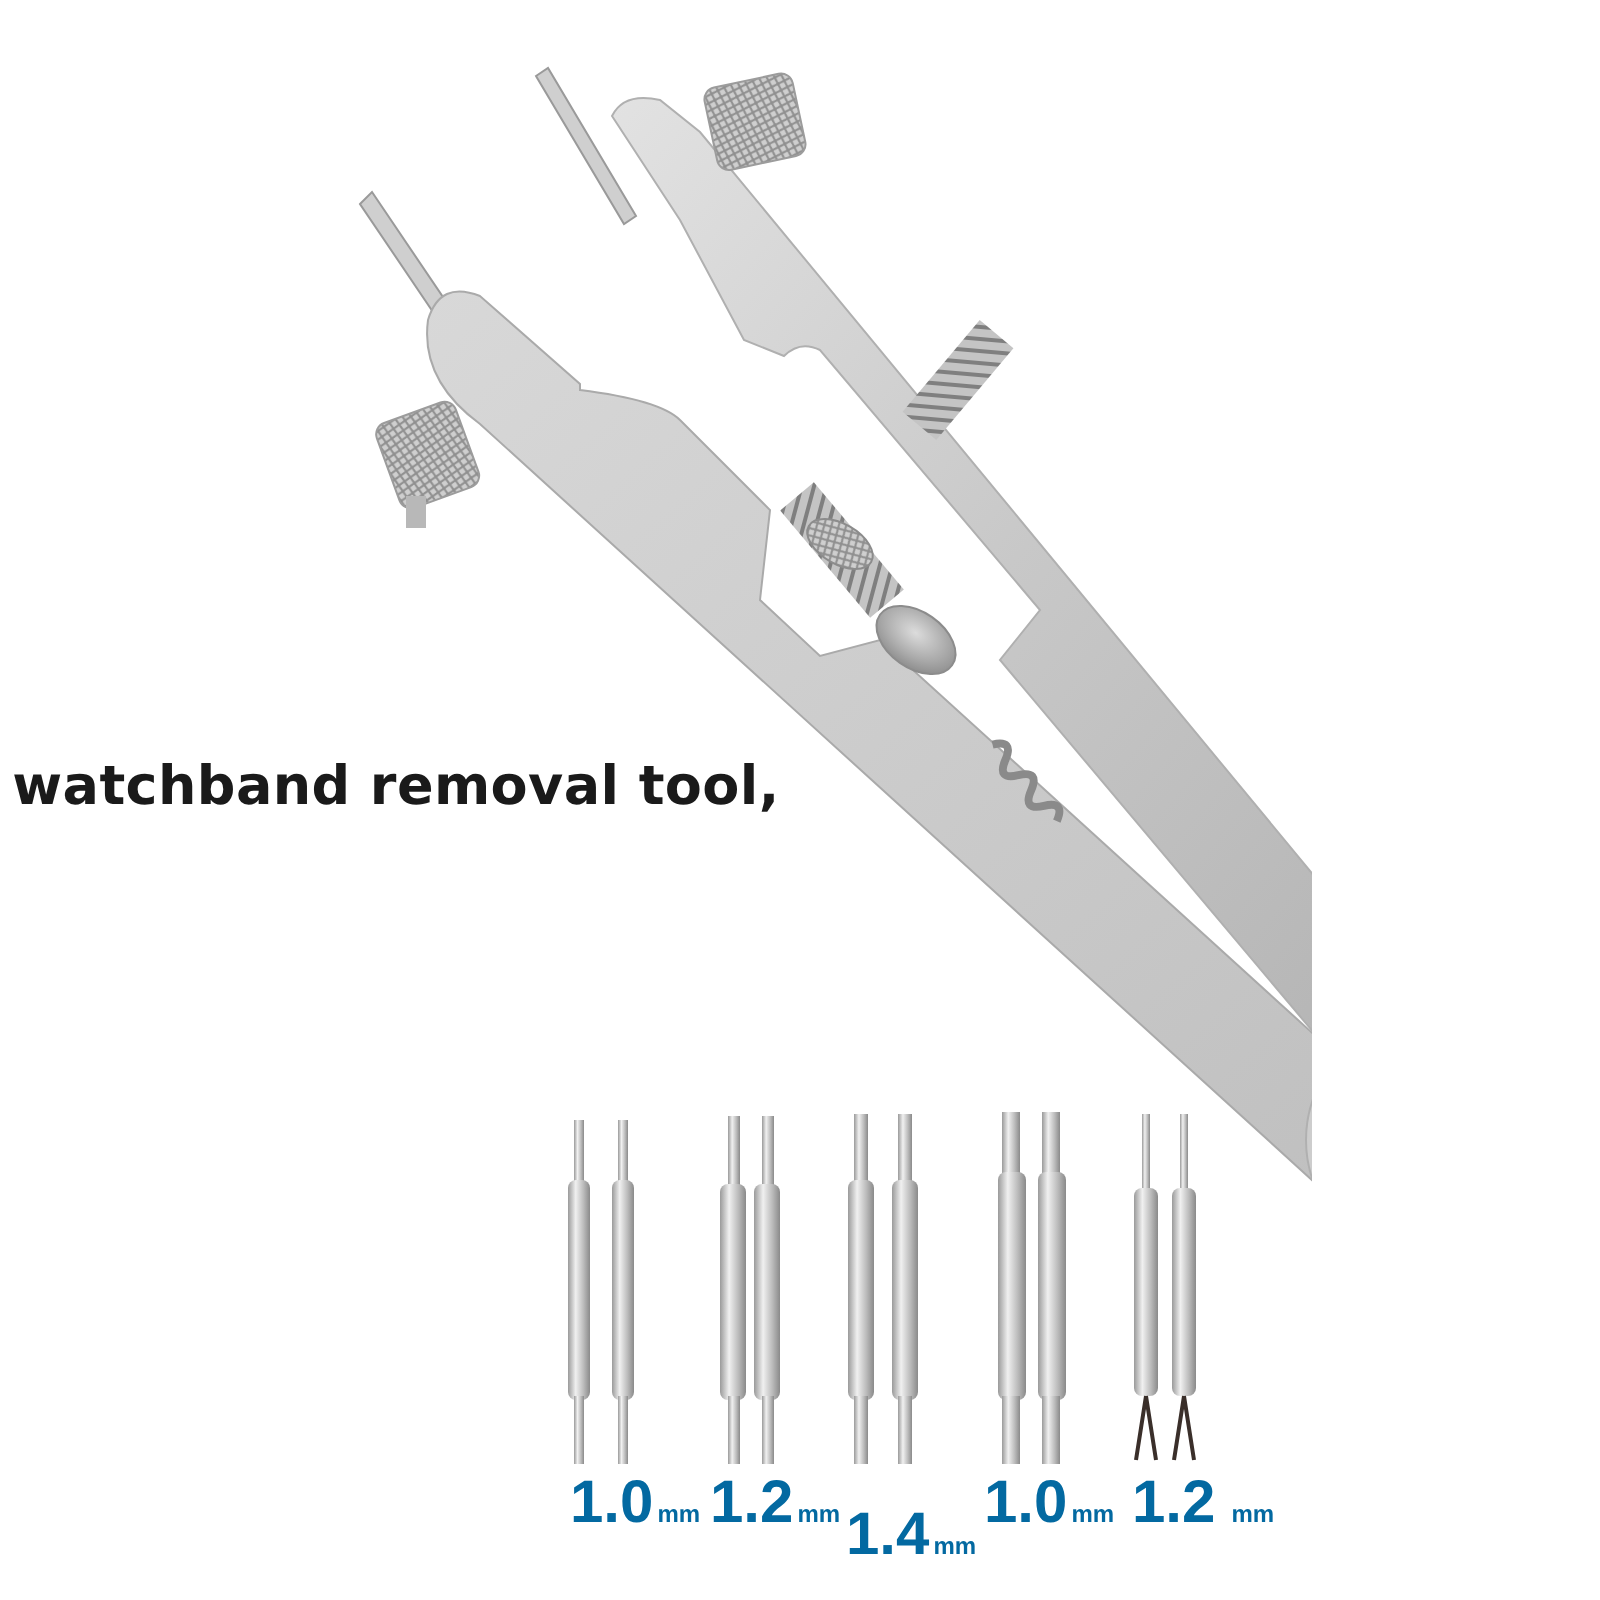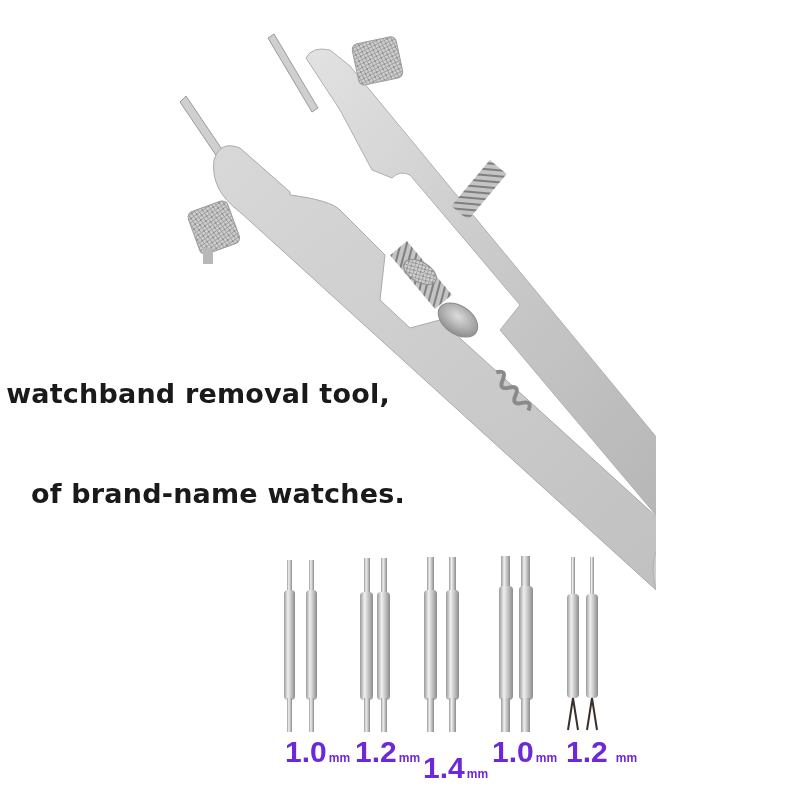--- a/index.html
+++ b/index.html
@@ -4,21 +4,21 @@
   <style>
     html, body { margin:0; padding:0; background:#ffffff; }
     .canvas { position:relative; width:656px; height:800px; overflow:hidden; background:#ffffff; font-family:"DejaVu Sans", sans-serif; }
     .tool { position:absolute; left:0; top:0; width:800px; height:800px; }
     .caption { position:absolute; left:0; width:420px; text-align:center; font-weight:bold; font-size:27px; color:#1a1a1a; letter-spacing:0.2px; }
     .cap1 { top:378px; left:-12px; }
     .cap2 { top:428px; left:2px; }
     .cap3 { top:478px; left:8px; }
     .pins { position:absolute; left:0; top:0; width:800px; height:800px; }
     .labels { position:absolute; top:735px; left:0; width:800px; height:40px; }
-    .size-label { position:absolute; top:0; font-family:"Liberation Sans", sans-serif; font-weight:bold; color:#6d28d9; white-space:nowrap; }
+    .size-label { position:absolute; top:0; font-family:"Liberation Sans", sans-serif; font-weight:bold; color:#0369a1; white-space:nowrap; }
     .size-label .num { font-size:30px; }
     .size-label .unit { font-size:12px; margin-left:2px; }
   </style>
 </head>
 <body>
 
 <div class="canvas">
 
   <svg class="tool" viewBox="0 0 800 800" xmlns="http://www.w3.org/2000/svg">
     <defs>
@@ -77,21 +77,20 @@
       <ellipse cx="420" cy="272" rx="18" ry="10" fill="url(#knurl)" stroke="#8c8c8c" transform="rotate(30 420 272)"></ellipse>
       <ellipse cx="458" cy="320" rx="22" ry="14" fill="url(#rivet)" stroke="#8c8c8c" transform="rotate(35 458 320)"></ellipse>
     </g>
 
     <g>
       <path d="M510,360 q10,5 0,10 q-10,5 0,10 q10,5 0,10 q-10,5 0,10 q10,5 0,10" stroke="#8a8a8a" stroke-width="4" fill="none" transform="rotate(-40 520 385)"></path>
     </g>
   </svg>
 
   <div class="caption cap1">watchband removal tool,</div>
-  <div class="caption cap3">of brand-name watches.</div>
 
   <svg class="pins" viewBox="0 0 800 800" xmlns="http://www.w3.org/2000/svg">
     <defs>
       <linearGradient id="pinG" x1="0" y1="0" x2="1" y2="0">
         <stop offset="0" stop-color="#9a9a9a"></stop>
         <stop offset="0.35" stop-color="#f0f0f0"></stop>
         <stop offset="0.7" stop-color="#bcbcbc"></stop>
         <stop offset="1" stop-color="#8a8a8a"></stop>
       </linearGradient>
     </defs>

